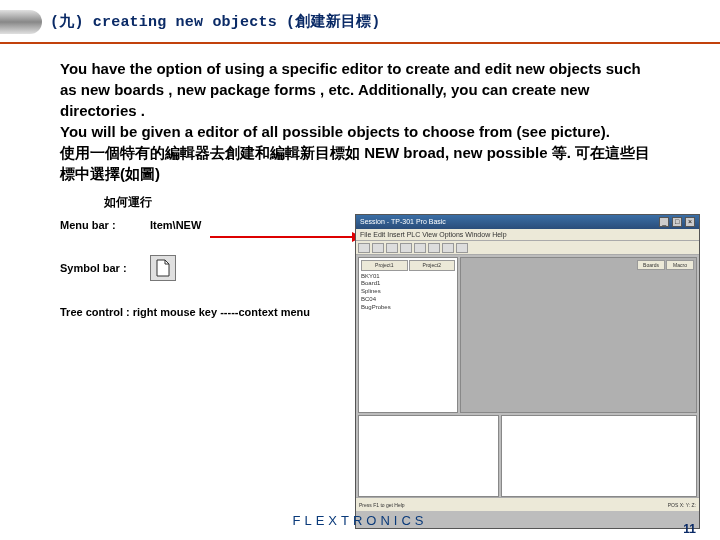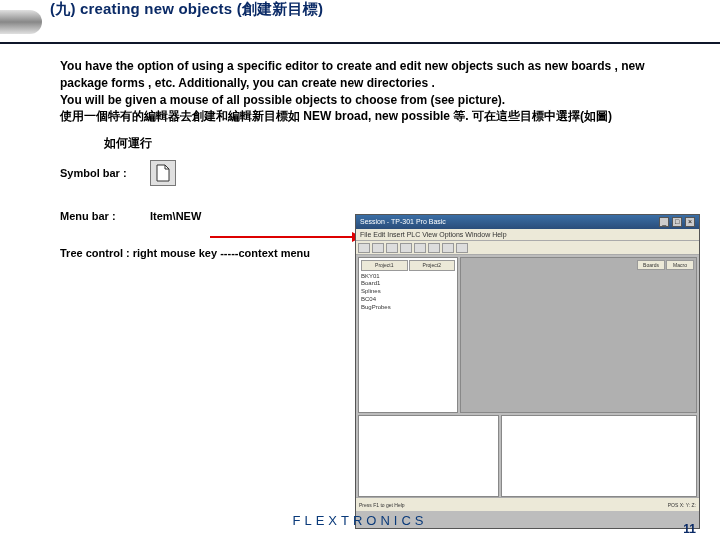--- a/index.html
+++ b/index.html
@@ -7,23 +7,25 @@
     width: 720px;
     height: 540px;
     font-family: Arial, "Microsoft YaHei", sans-serif;
     background: #fff;
     position: relative;
     overflow: hidden;
   }
   .header-bar {
     position: relative;
     height: 44px;
-    border-bottom: 2px solid #0f172a;
+    border-bottom: 2px solid #c2410c;
     padding-left: 50px;
     display: flex;
+    align-items: center;
+    font-family: Liberation Mono, monospace;
   }
   .header-decoration {
     position: absolute;
     left: 0;
     top: 10px;
     width: 42px;
     height: 24px;
     background: linear-gradient(180deg, #e0e0e0 0%, #888 50%, #e0e0e0 100%);
     border-radius: 0 12px 12px 0;
   }
@@ -31,21 +33,21 @@
     font-size: 15px;
     font-weight: bold;
     color: #0a2a66;
     letter-spacing: 0.2px;
   }
   .body-area {
     padding: 14px 40px 0 60px;
     position: relative;
   }
   .intro {
-    font-size: 12px;
+    font-size: 15px;
     font-weight: bold;
     line-height: 1.4;
     margin-bottom: 10px;
     padding-right: 20px;
   }
   .intro .p1, .intro .p2 { color: #000; display: block; }
   .intro .p3 { color: #000; display: block; }
   .subheader {
     font-size: 12px;
     font-weight: bold;
@@ -263,39 +265,39 @@
 
 <div class="header-bar">
   <div class="header-decoration"></div>
   <div class="header-title">(九) creating new objects (創建新目標)</div>
 </div>
 
 <div class="body-area">
 
   <div class="intro">
     <span class="p1">You have the option of using a specific editor to create and edit new objects such as  new boards , new package  forms , etc. Additionally, you can create new directories .</span>
-    <span class="p2">You will be given a mouse of all possible objects to choose from (see picture).</span>
+    <span class="p2">You will be given a editor of all possible objects to choose from (see picture).</span>
     <span class="p3"> 使用一個特有的編輯器去創建和編輯新目標如 NEW broad, new possible 等. 可在這些目標中選擇(如圖)</span>
   </div>
 
   <div class="subheader">如何運行 </div>
 
   <div class="rows">
+    <div class="row">
+      <div class="row-label">Menu bar :</div>
+      <div class="row-value">Item\NEW</div>
+    </div>
     <div class="row">
       <div class="row-label">Symbol bar :</div>
       <div class="icon-box">
         <svg width="14" height="18" viewBox="0 0 14 18">
           <path d="M1 1 H9 L13 5 V17 H1 Z" fill="#fff" stroke="#333" stroke-width="1"></path>
           <path d="M9 1 V5 H13" fill="none" stroke="#333" stroke-width="1"></path>
         </svg>
       </div>
-    </div>
-    <div class="row">
-      <div class="row-label">Menu bar :</div>
-      <div class="row-value">Item\NEW</div>
     </div>
   </div>
 
   <div class="tree-row">Tree control :  right mouse key -----context menu</div>
 
   <div class="arrow"></div>
 
   <div class="screenshot">
     <div class="scr-title">
       <span>Session - TP-301 Pro Basic</span>

